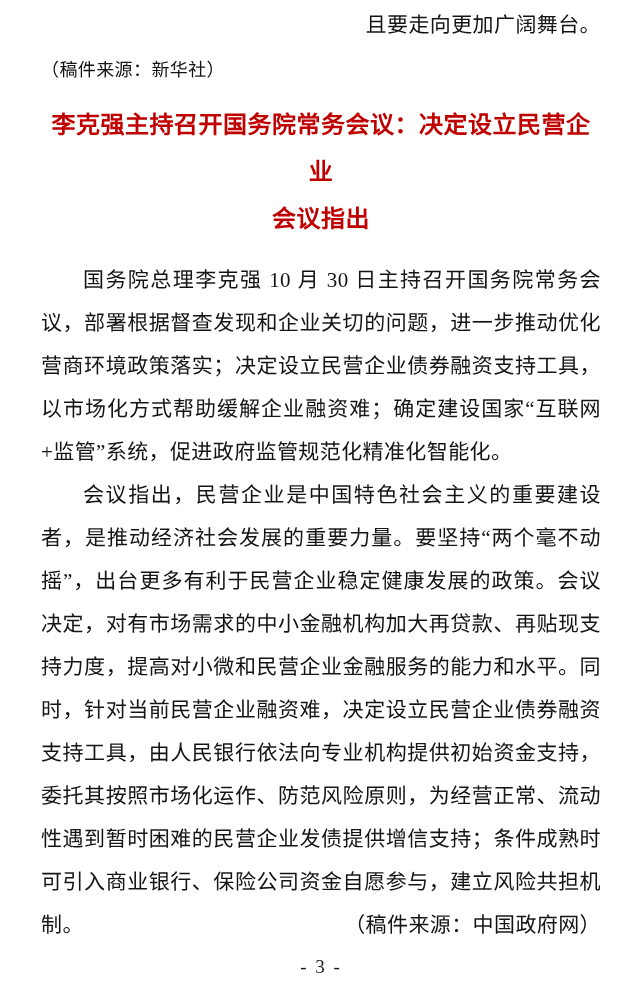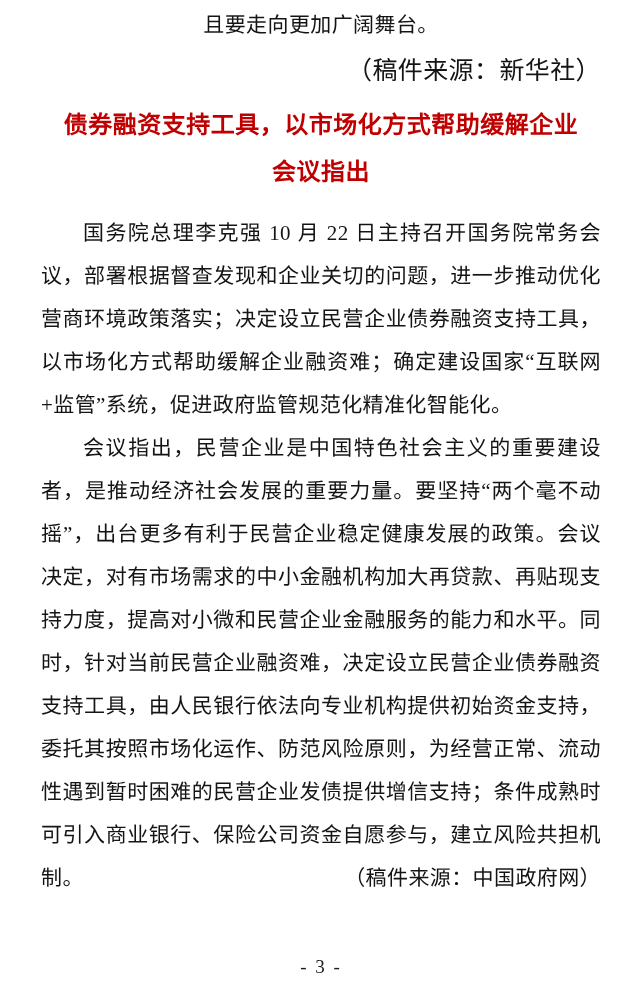--- a/index.html
+++ b/index.html
@@ -16,29 +16,28 @@
     font-family: "Liberation Serif", "DejaVu Serif", serif;
     color: #141414;
     box-sizing: border-box;
     padding: 0 41px;
   }
   .tail-line {
     margin-top: 4px;
     font-size: 21px;
     line-height: 43px;
     letter-spacing: 0.4px;
-    text-align: center;
+    text-align: right;
     white-space: nowrap;
   }
   .source-line {
     margin-top: 2px;
-    font-size: 25px;
+    font-size: 18px;
     line-height: 43px;
     letter-spacing: 0.4px;
-    text-align: right;
   }
   .doc-title {
     margin-top: 10px;
     font-size: 24px;
     font-weight: 700;
     line-height: 47px;
     text-align: center;
     letter-spacing: 0.5px;
   }
   .doc-title .title-line {
@@ -75,27 +74,27 @@
 </head>
 <body>
 
 <div class="page">
 
   <div class="tail-line">且要走向更加广阔舞台。</div>
 
   <div class="source-line">（稿件来源：新华社）</div>
 
   <div class="doc-title" style="color: rgb(192, 0, 0);">
-    <span class="title-line">债券融资支持工具，以市场化方式帮助缓解企业</span>
+    <span class="title-line">李克强主持召开国务院常务会议：决定设立民营企业</span>
     <span class="title-line">会议指出</span>
   </div>
 
   <div class="article-body">
     <p>
-      <span>国务院总理李克强 10 月 22 日主持召开国务院常务会议，部署根据督查发现和企业关切的问题，进一步推动优化营商环境政策落实；决定设立民营企业债券融资支持工具，以市场化方式帮助缓解企业融资难；确定建设国家“互联网+监管”系统，促进政府监管规范化精准化智能化。</span>
+      <span>国务院总理李克强 10 月 30 日主持召开国务院常务会议，部署根据督查发现和企业关切的问题，进一步推动优化营商环境政策落实；决定设立民营企业债券融资支持工具，以市场化方式帮助缓解企业融资难；确定建设国家“互联网+监管”系统，促进政府监管规范化精准化智能化。</span>
     </p>
     <p>
       <span>会议指出，民营企业是中国特色社会主义的重要建设者，是推动经济社会发展的重要力量。要坚持“两个毫不动摇”，出台更多有利于民营企业稳定健康发展的政策。会议决定，对有市场需求的中小金融机构加大再贷款、再贴现支持力度，提高对小微和民营企业金融服务的能力和水平。同时，针对当前民营企业融资难，决定设立民营企业债券融资支持工具，由人民银行依法向专业机构提供初始资金支持，委托其按照市场化运作、防范风险原则，为经营正常、流动性遇到暂时困难的民营企业发债提供增信支持；条件成熟时可引入商业银行、保险公司资金自愿参与，建立风险共担机制。</span>
       <span class="inline-source">（稿件来源：中国政府网）</span>
     </p>
   </div>
 
   <div class="page-number">- 3 -</div>
 
 </div>

